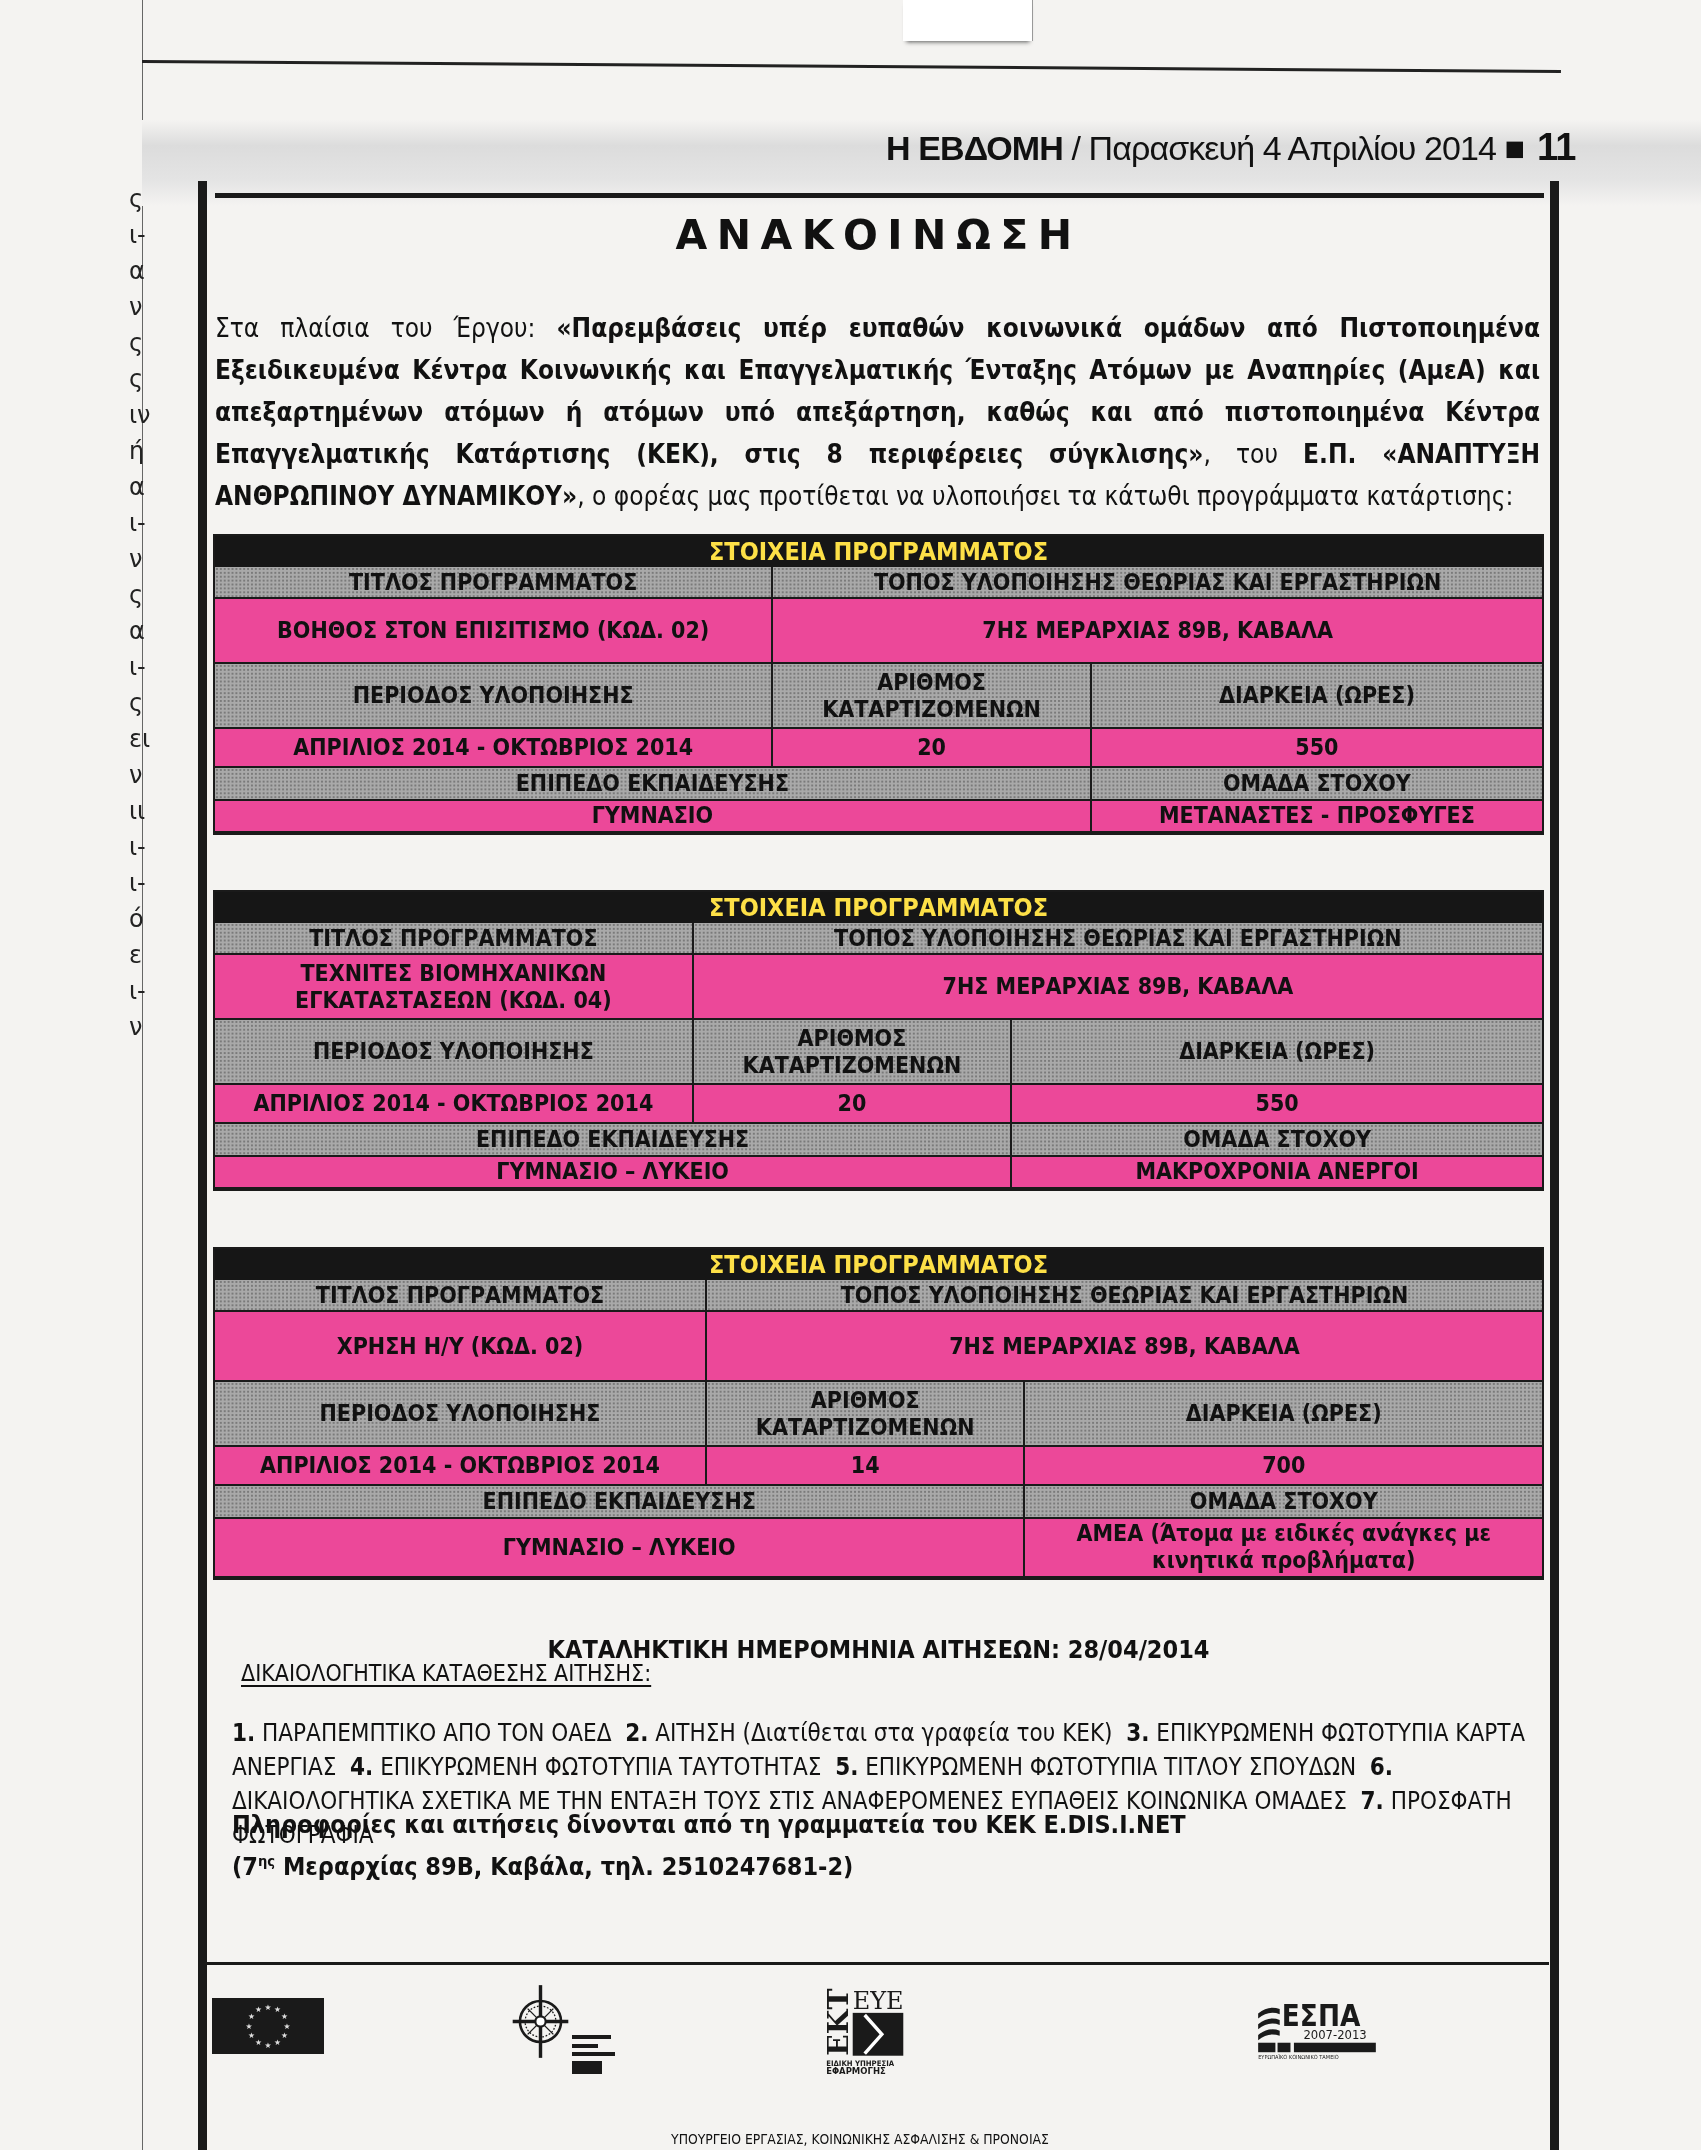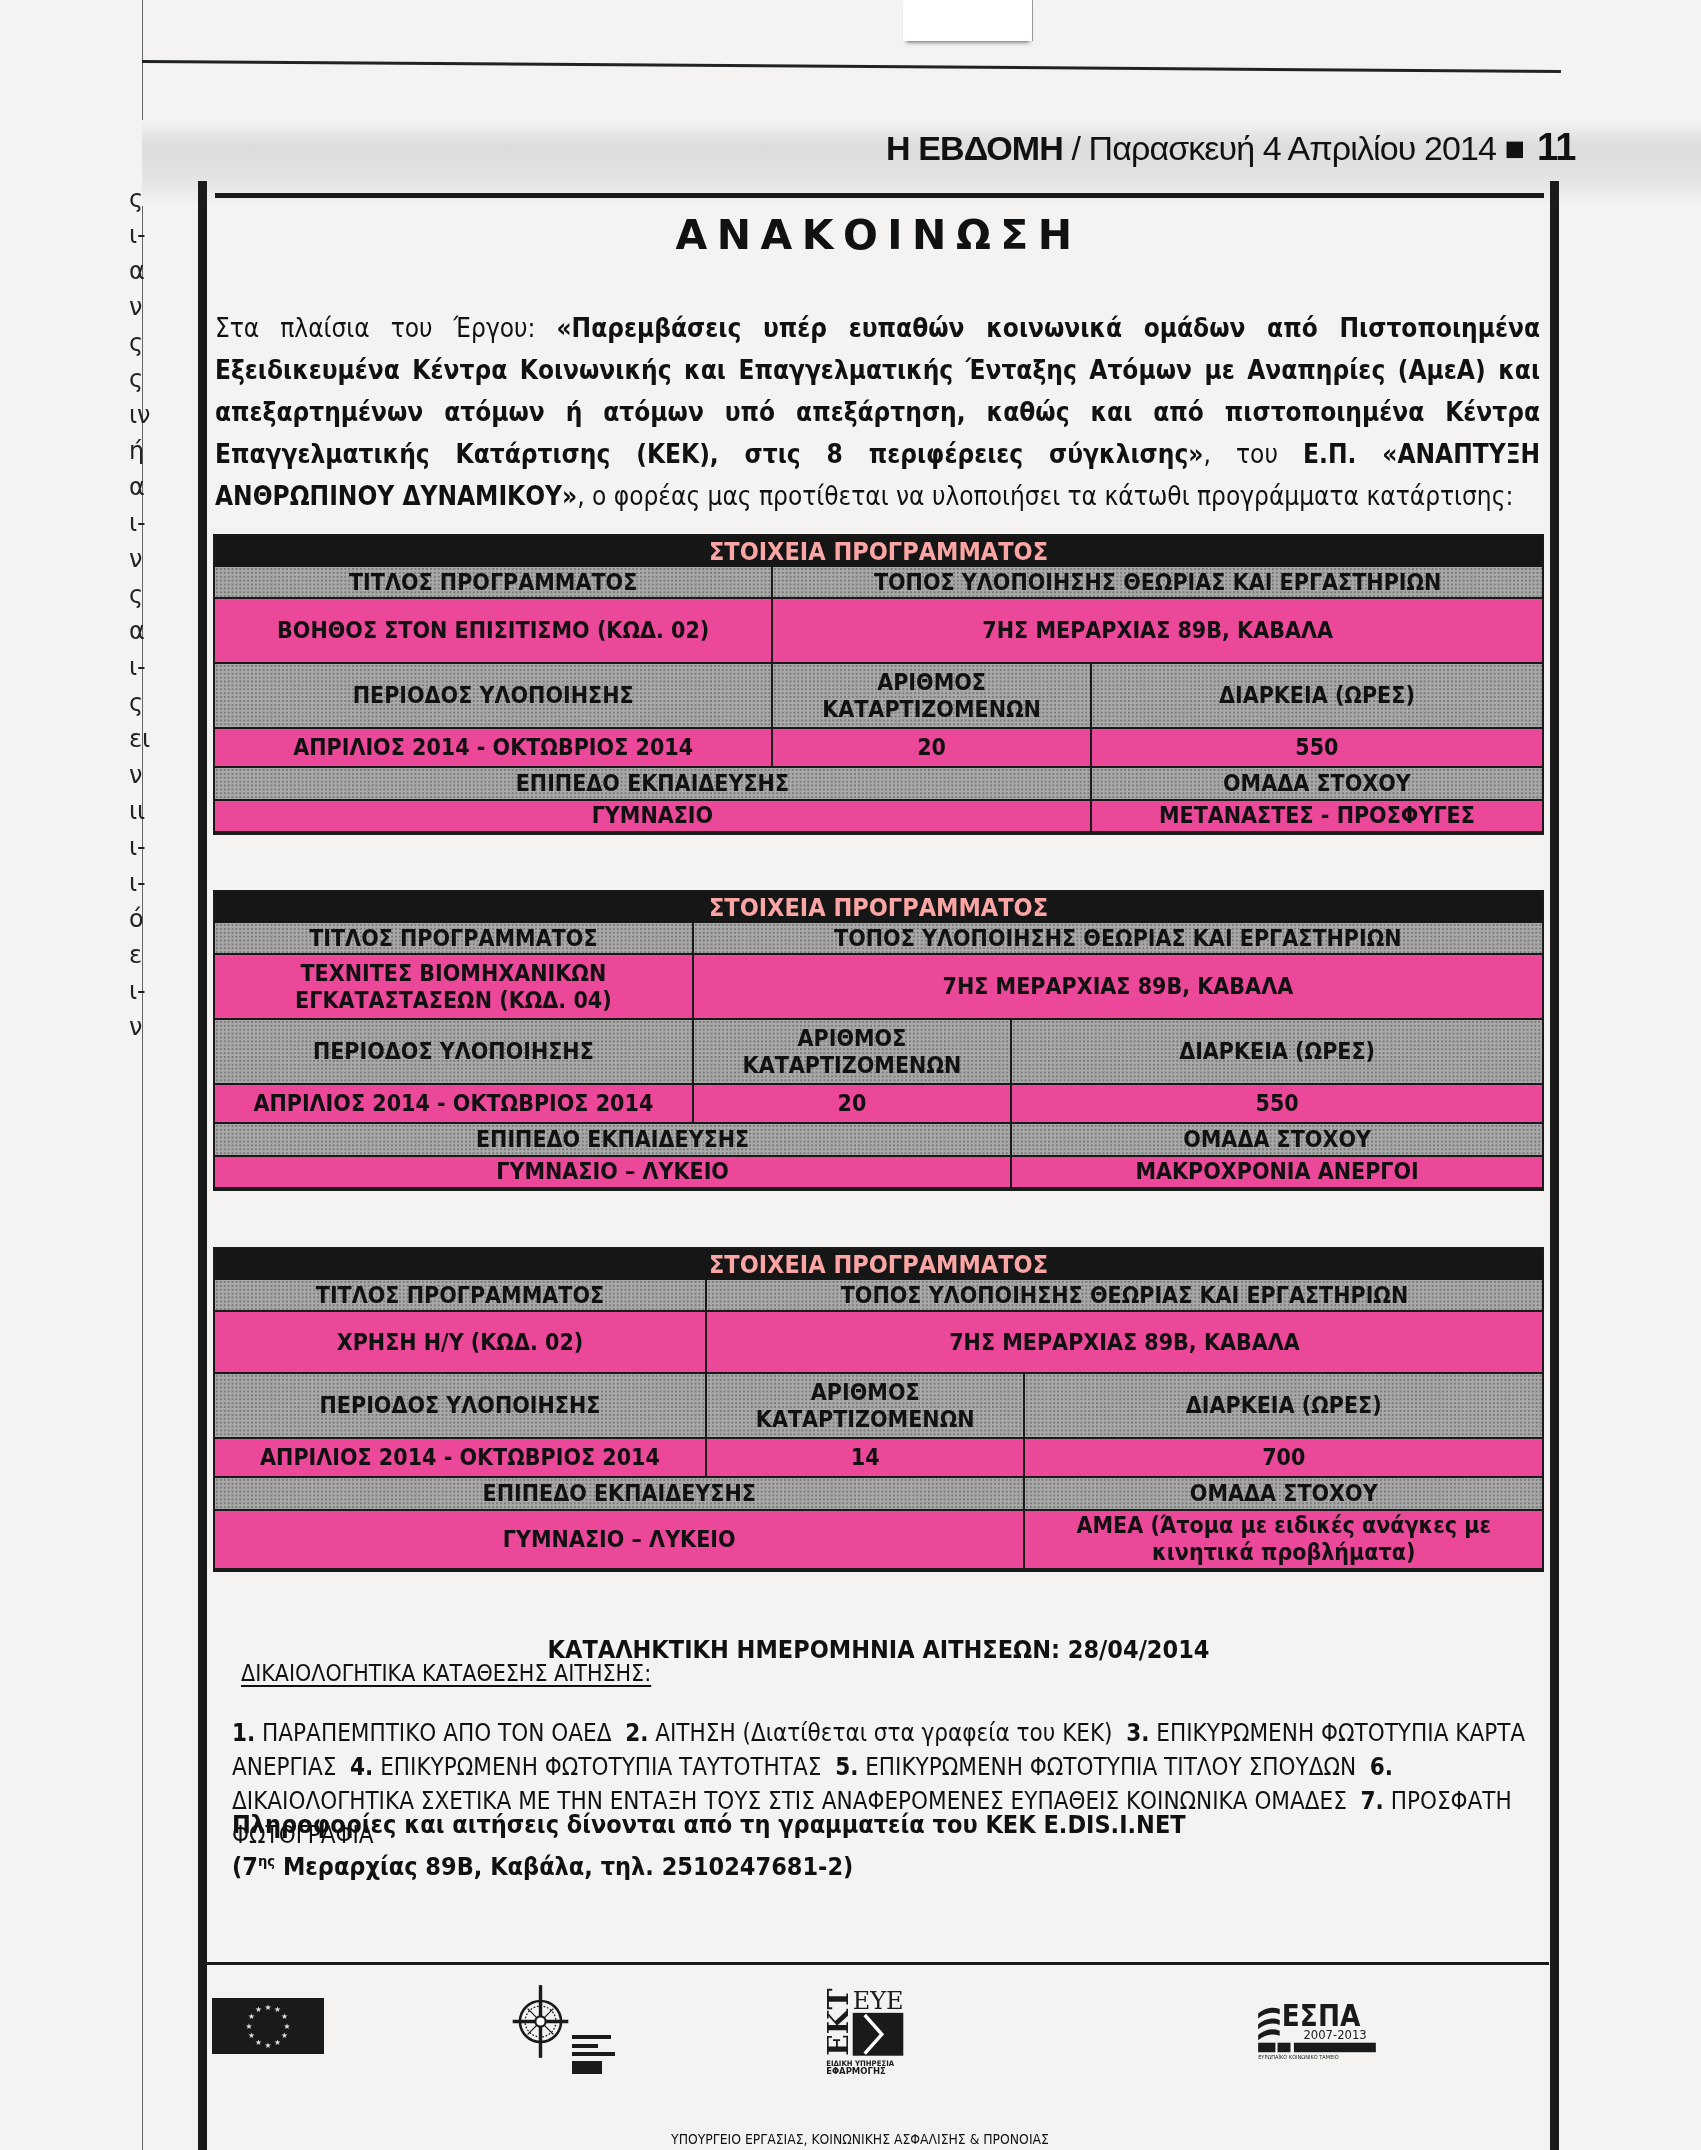--- a/index.html
+++ b/index.html
@@ -23,21 +23,21 @@
   .frame { position: absolute; left: 198px; top: 181px; width: 1361px; height: 2103px; border-left: 9.5px solid #1a1a1a; border-right: 9.5px solid #1a1a1a; box-sizing: border-box; }
   .frame-top-rule { position: absolute; left: 215px; top: 193px; width: 1329px; height: 5.2px; background: #1a1a1a; }
 
   .title { position: absolute; left: 198px; width: 1361px; top: 211px; text-align: center; font-family: "DejaVu Sans", sans-serif; font-weight: bold; font-size: 41px; letter-spacing: 9.5px; }
   .title span { text-decoration-thickness: 3.4px; text-underline-offset: 6px; }
 
   .intro { position: absolute; left: 215px; top: 267px; width: 1325px; font-family: "DejaVu Sans Condensed", "DejaVu Sans", sans-serif; font-size: 26px; line-height: 42px; text-align: justify; margin-top: 40px; }
   .intro b { font-weight: bold; }
 
   .prog { position: absolute; left: 213px; width: 1331px; border: 2.2px solid #1a1a1a; box-sizing: border-box; background: #fff; font-family: "DejaVu Sans Condensed", "DejaVu Sans", sans-serif; font-weight: bold; }
-  .prog .bar { background: #161616; color: #fca5a5; text-align: center; font-size: 25px; height: 31px; line-height: 31px; }
+  .prog .bar { background: #161616; color: #fde047; text-align: center; font-size: 25px; height: 31px; line-height: 31px; }
   .prog table { width: 100%; border-collapse: collapse; table-layout: fixed; }
   .prog td { border: 2.2px solid #1a1a1a; text-align: center; vertical-align: middle; font-size: 23px; line-height: 27px; padding: 1.7px 4.3px; }
   .prog td.hd {
     background-color: #a9a9a9;
     background-image: radial-gradient(#7a7a7a 30%, transparent 32%);
     background-size: 3.9px 3.9px;
   }
   .prog td.val { background: #ec4899; }
   .prog tr:first-child td { border-top: none; }
   .prog td:first-child { border-left: none; }
@@ -202,21 +202,21 @@
       <colgroup>
         <col style="width:37%">
         <col style="width:24%">
         <col style="width:39%">
       </colgroup>
       <tbody>
         <tr style="height:31px">
         <td class="hd">ΤΙΤΛΟΣ ΠΡΟΓΡΑΜΜΑΤΟΣ</td>
         <td class="hd" colspan="2">ΤΟΠΟΣ ΥΛΟΠΟΙΗΣΗΣ ΘΕΩΡΙΑΣ ΚΑΙ ΕΡΓΑΣΤΗΡΙΩΝ</td>
       </tr>
-      <tr style="height:62px">
+      <tr style="height:70px">
         <td class="val">ΧΡΗΣΗ Η/Υ (ΚΩΔ. 02)</td>
         <td class="val" colspan="2">7ΗΣ ΜΕΡΑΡΧΙΑΣ 89Β, ΚΑΒΑΛΑ</td>
       </tr>
       <tr style="height:65px">
         <td class="hd">ΠΕΡΙΟΔΟΣ ΥΛΟΠΟΙΗΣΗΣ</td>
         <td class="hd">ΑΡΙΘΜΟΣ ΚΑΤΑΡΤΙΖΟΜΕΝΩΝ</td>
         <td class="hd">ΔΙΑΡΚΕΙΑ (ΩΡΕΣ)</td>
       </tr>
       <tr style="height:39px">
         <td class="val">ΑΠΡΙΛΙΟΣ 2014 - ΟΚΤΩΒΡΙΟΣ 2014</td>

